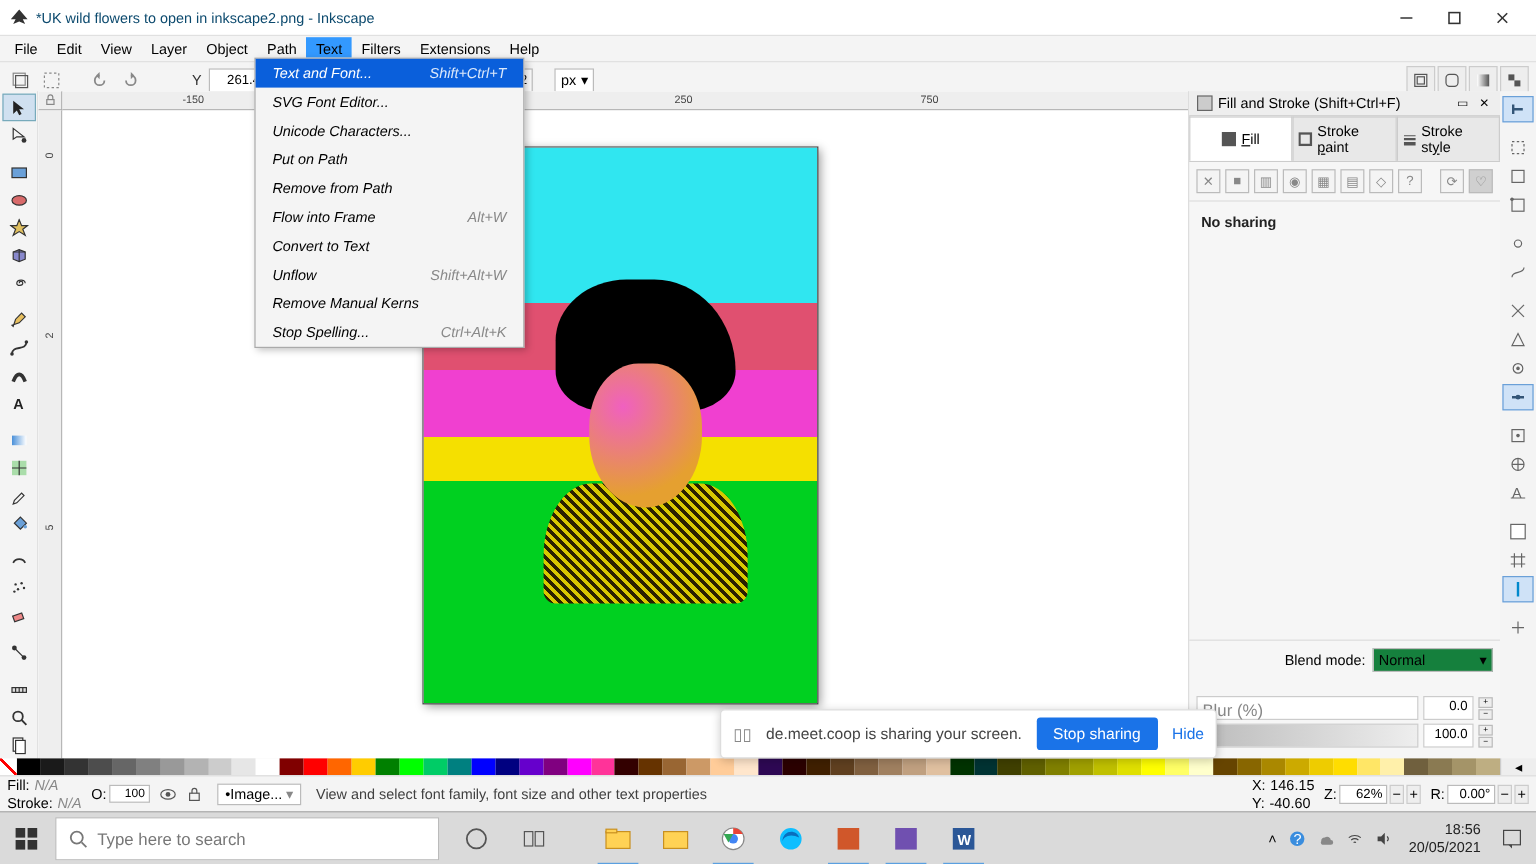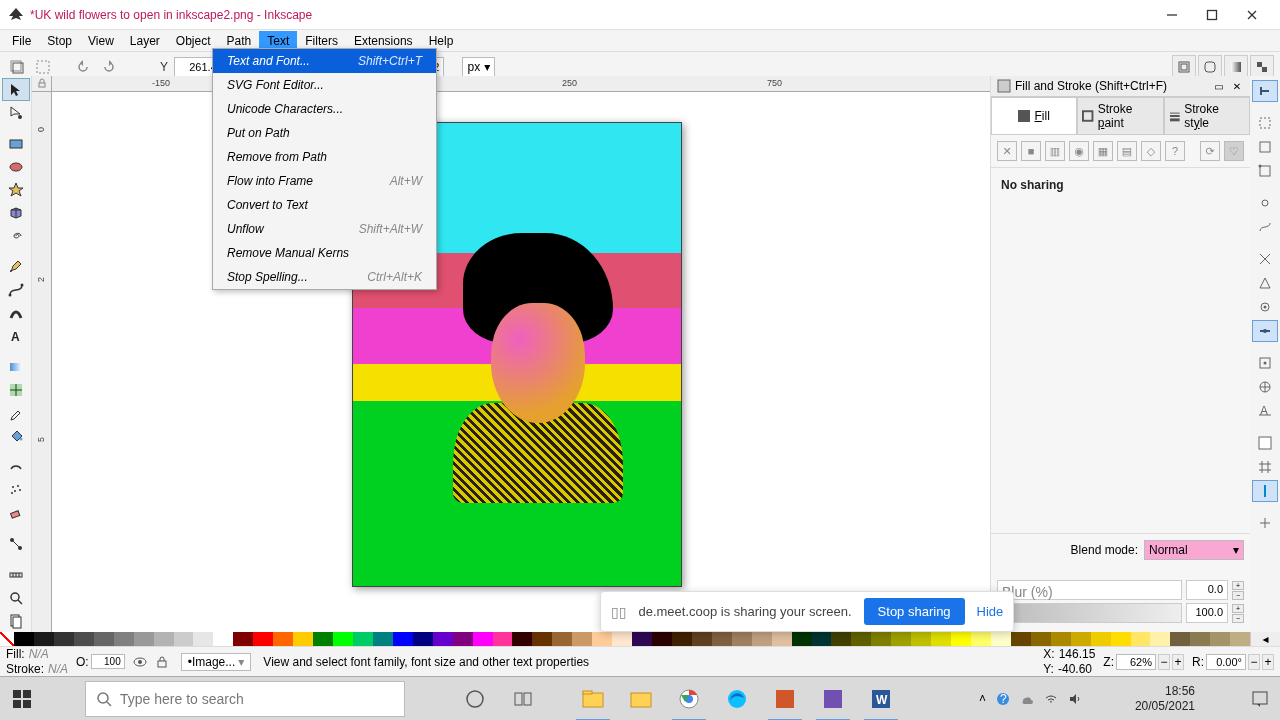--- a/index.html
+++ b/index.html
@@ -1,21 +1,21 @@
 <!DOCTYPE html>
 <html><head>
 <meta charset="utf-8">
 <style>
 * { margin: 0; padding: 0; box-sizing: border-box; font-family: "Segoe UI", Tahoma, sans-serif; font-size: 12px; user-select: none; }
 body { background: #f0f0f0; width: 1280px; height: 720px; overflow: hidden; position: relative; }
 
 
 .titlebar { height: 30px; background: #fff; display: flex; align-items: center; padding: 0 8px; border-bottom: 1px solid #e0e0e0; }
 .titlebar .icon { width: 16px; height: 16px; margin-right: 6px; }
-.titlebar .title { flex: 1; color: #be185d; }
+.titlebar .title { flex: 1; color: #0c4a6e; }
 .titlebar .winbtn { width: 40px; height: 28px; display: flex; align-items: center; justify-content: center; color: #333; }
 .titlebar .winbtn svg { width: 12px; height: 12px; }
 
 
 .menubar { height: 22px; background: #f4f4f4; display: flex; align-items: flex-end; padding: 0 4px; border-bottom: 1px solid #ddd; }
 .menubar .menu-item { padding: 3px 8px; cursor: default; }
 .menubar .menu-item.open { background: #3399ff; }
 
 
 .dropdown { position: absolute; top: 48px; left: 212px; width: 225px; background: #f4f4f4; border: 1px solid #aaa; box-shadow: 2px 2px 6px rgba(0,0,0,0.25); z-index: 100; font-style: italic; }
@@ -71,21 +71,21 @@
 .tabs { display: flex; border-bottom: 1px solid #ccc; }
 .tab { flex: 1; padding: 4px; display: flex; align-items: center; justify-content: center; gap: 4px; border: 1px solid #ccc; border-bottom: none; background: #e8e8e8; font-size: 12px; }
 .tab.active { background: #fff; }
 .tab .u { text-decoration: underline; }
 .paint-row { display: flex; gap: 4px; padding: 6px; border-bottom: 1px solid #ddd; }
 .paint-btn { width: 20px; height: 20px; border: 1px solid #bbb; background: #f4f4f4; display:flex;align-items:center;justify-content:center;font-size:11px;color:#888; }
 .paint-btn.active { background: #d0d0d0; }
 .no-obj { padding: 10px; font-weight: bold; color: #222; }
 .panel-bottom { margin-top: auto; padding: 6px; border-top: 1px solid #ddd; }
 .blend-row { display: flex; align-items: center; gap: 6px; margin-bottom: 20px; justify-content: flex-end; }
-.blend-select { flex: 0 0 100px; border: 1px solid #bbb; background: #f9a8d4; height: 20px; padding: 0 4px; display:flex;align-items:center;justify-content:space-between;font-size:11px; }
+.blend-select { flex: 0 0 100px; border: 1px solid #bbb; background: #15803d; height: 20px; padding: 0 4px; display:flex;align-items:center;justify-content:space-between;font-size:11px; }
 .slider-row { display: flex; align-items: center; gap: 4px; margin-bottom: 3px; }
 .slider-track { flex: 1; height: 20px; background: #fff; border: 1px solid #ccc; position: relative; }
 .slider-val { width: 42px; text-align: right; background: #fff; border: 1px solid #ccc; height: 20px; font-size: 11px; padding: 2px 4px; }
 .tiny-arr { width: 12px; display:flex;flex-direction:column;gap:1px; }
 .tiny-arr span { height:9px; background:#eee; border:1px solid #bbb; font-size:7px; text-align:center; line-height:7px; }
 
 .right-snap { width: 30px; background: #f4f4f4; display: flex; flex-direction: column; gap: 2px; padding: 4px 2px; }
 .right-snap .sb { width: 26px; height: 22px; display:flex;align-items:center;justify-content:center; }
 .right-snap .sep { height: 6px; }
 .right-snap .sb.on { background: #cfe2f7; border: 1px solid #6aa0d8; }
@@ -103,29 +103,29 @@
 .palette .sw { height: 14px; flex: 1; }
 .palette-scrollbar { position:absolute; bottom:74px; right:0; width:30px; height:14px; display:flex;align-items:center;justify-content:center;background:#eee;border-left:1px solid #ccc; }
 
 
 .statusbar { position: absolute; bottom: 44px; left: 0; right: 0; height: 30px; background: #f4f4f4; border-top: 1px solid #ddd; display: flex; align-items: center; padding: 0 6px; gap: 8px; }
 .statusbar .fill-stroke { display: flex; flex-direction: column; font-size: 10px; gap: 1px; }
 .statusbar .fsrow { display: flex; gap: 4px; }
 .statusbar .op { display:flex;align-items:center;gap:2px;font-size:11px; }
 .statusbar .op-val { background:#fff; border:1px solid #bbb; width:34px; text-align:right; padding:1px 3px; font-size:10px; }
 .statusbar .layer-name { background:#fff; border:1px solid #bbb; padding:1px 6px; font-size:11px;margin-left:4px; }
-.statusbar .hint { flex: 1; font-size: 12px; color: #000000; padding-left: 4px; }
+.statusbar .hint { flex: 1; font-size: 12px; color: #404040; padding-left: 4px; }
 .statusbar .xy { display: flex; flex-direction: column; font-size: 10px; gap: 1px; }
 .statusbar .coord-group { display:flex; gap:4px; }
 .statusbar .zoom, .statusbar .rot { display: flex; align-items: center; gap: 2px; font-size: 11px; }
 .statusbar .zval { background:#fff; border:1px solid #bbb; width:40px; text-align:right; padding:1px 3px; font-size:11px; }
 .statusbar .adj { width:12px;height:16px;display:flex;align-items:center;justify-content:center;font-size:12px;background:#eee;border:1px solid #ccc; }
 
 
-.taskbar { position: absolute; bottom: 0; left: 0; right: 0; height: 44px; background: #dadada; display: flex; align-items: center; border-top: 1px solid #aaa; gap: 39px; }
+.taskbar { position: absolute; bottom: 0; left: 0; right: 0; height: 44px; background: #dadada; display: flex; align-items: center; border-top: 1px solid #aaa; }
 .taskbar .start { width: 44px; height: 44px; display:flex;align-items:center;justify-content:center; }
 .taskbar .search { flex: 0 0 320px; height: 36px; background: #fff; border: 1px solid #bbb; display: flex; align-items: center; padding: 0 10px; gap: 8px; margin-left: 2px; }
 .taskbar .search span { color: #777; font-size: 14px; }
 .taskbar .tb-center { display:flex; gap:2px; margin-left:8px; }
 .taskbar .app { width: 46px; height: 44px; display:flex;align-items:center;justify-content:center;position:relative; }
 .taskbar .app.active::after { content:''; position:absolute;bottom:0;left:6px;right:6px;height:2px;background:#5aa0e0; }
 .taskbar .tray { margin-left:auto; display:flex;align-items:center;gap:10px; padding:0 8px; }
 .taskbar .clock { display:flex;flex-direction:column;align-items:flex-end;font-size:11px;line-height:1.2;color:#222; padding: 0 6px; }
 .taskbar .notif { width:40px;height:44px;display:flex;align-items:center;justify-content:center; }
 
@@ -153,21 +153,21 @@
   <div class="winbtn">
       <svg viewBox="0 0 12 12">
         <line x1="2" y1="2" x2="10" y2="10" stroke="#333" stroke-width="1.3"></line>
         <line x1="10" y1="2" x2="2" y2="10" stroke="#333" stroke-width="1.3"></line>
       </svg>
     </div>
 </div>
 
 <div class="menubar">
   <div class="menu-item">File</div>
-  <div class="menu-item">Stop</div>
+  <div class="menu-item">Edit</div>
   <div class="menu-item">View</div>
   <div class="menu-item">Layer</div>
   <div class="menu-item">Object</div>
   <div class="menu-item">Path</div>
   <div class="menu-item open">Text</div>
   <div class="menu-item">Filters</div>
   <div class="menu-item">Extensions</div>
   <div class="menu-item">Help</div>
 </div>
 

